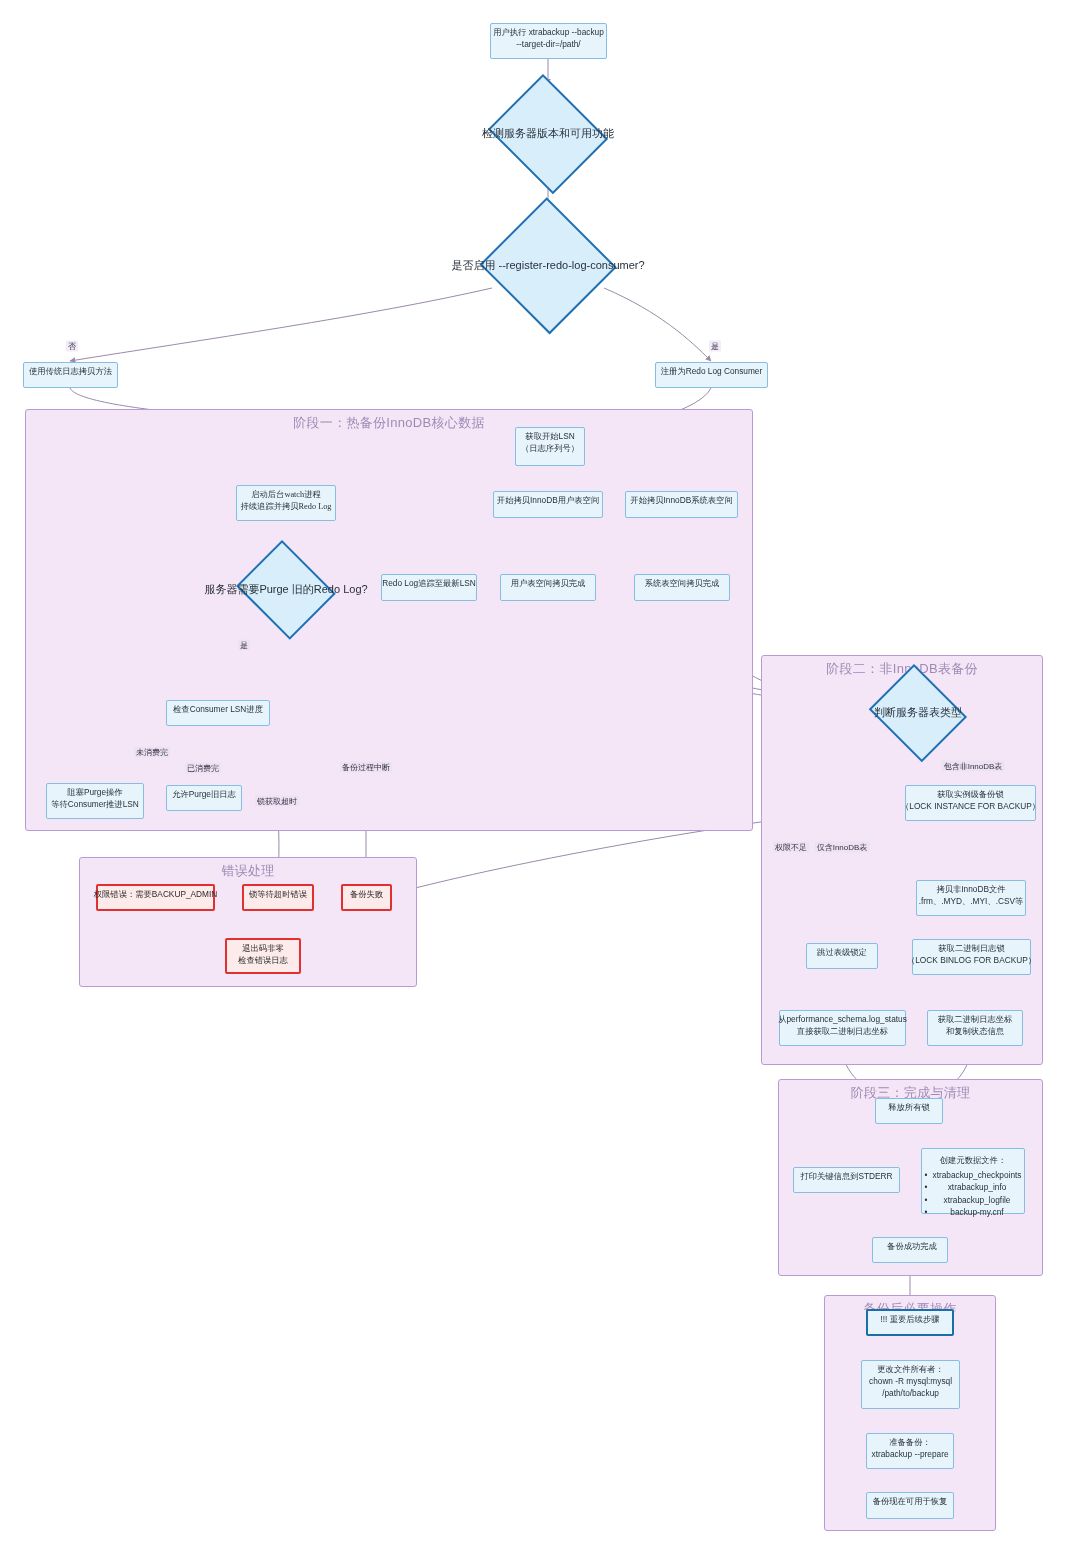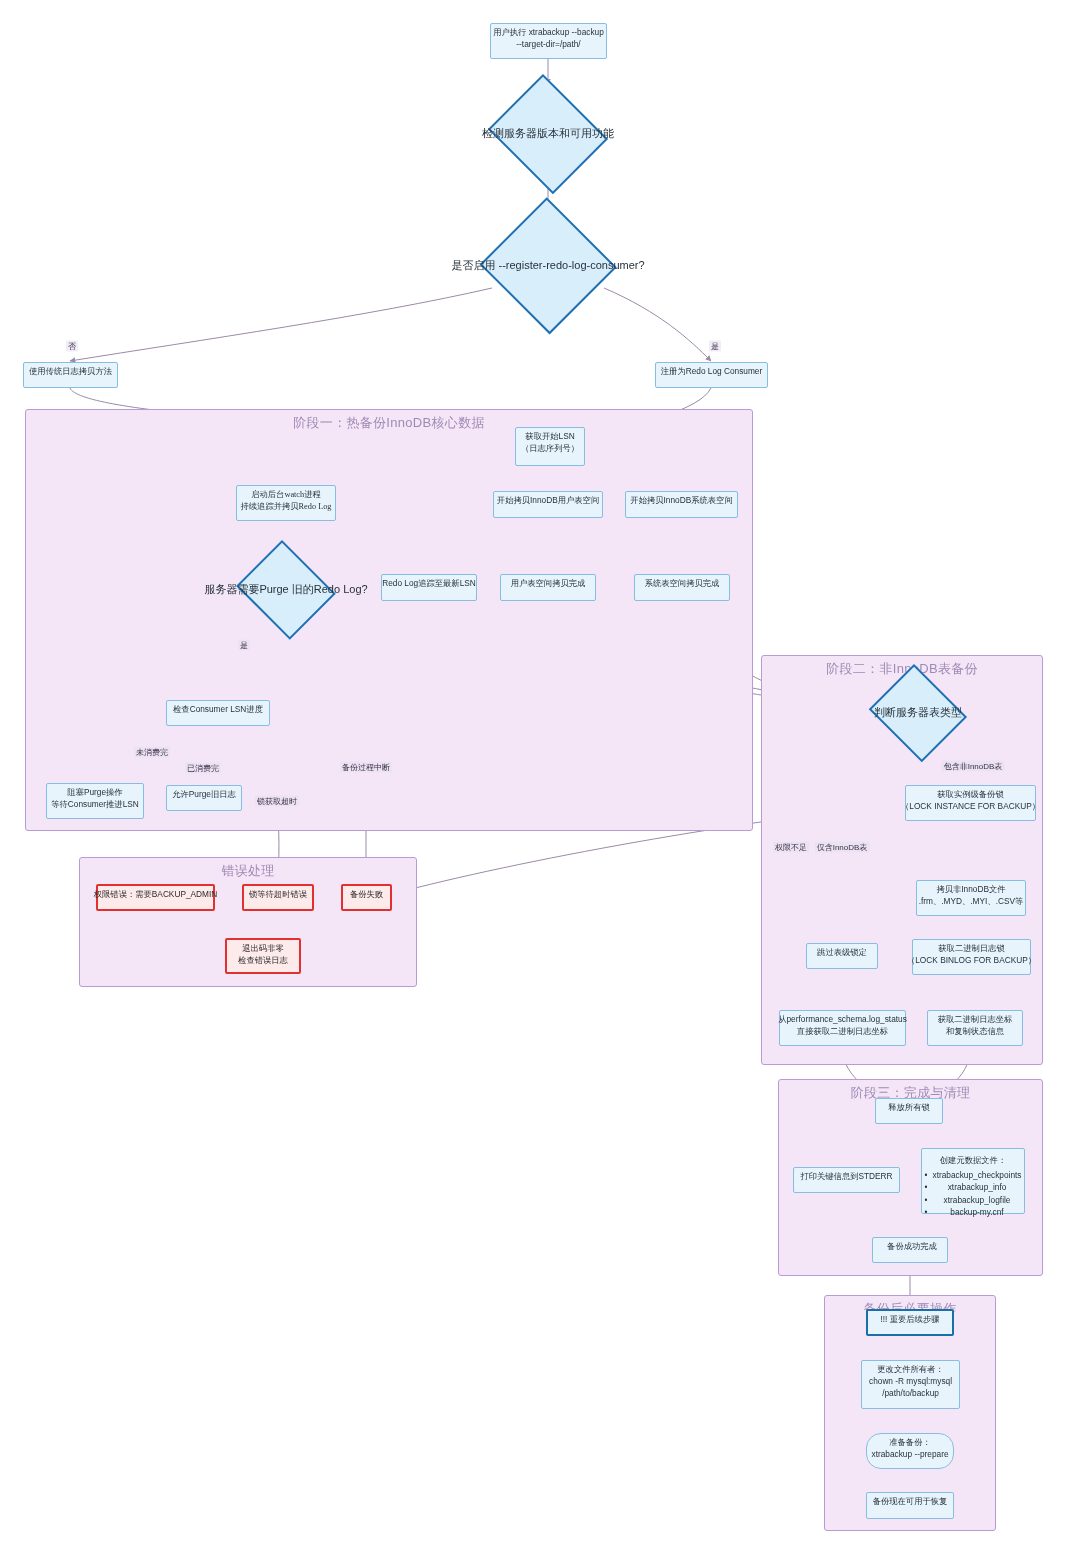--- a/index.html
+++ b/index.html
@@ -401,21 +401,21 @@
   <div class="node strong" style="left:866px; top:1309px; width:88px; height:27px;">
     <span class="ln">!!! 重要后续步骤</span>
   </div>
 
   <div class="node" style="left:861px; top:1360px; width:99px; height:49px;">
     <span class="ln">更改文件所有者：</span>
     <span class="ln">chown -R mysql:mysql</span>
     <span class="ln">/path/to/backup</span>
   </div>
 
-  <div class="node" style="left:866px; top:1433px; width:88px; height:36px;border-radius:15px;">
+  <div class="node" style="left:866px; top:1433px; width:88px; height:36px;">
     <span class="ln">准备备份：</span>
     <span class="ln">xtrabackup --prepare</span>
   </div>
 
   <div class="node" style="left:866px; top:1492px; width:88px; height:27px;">
     <span class="ln">备份现在可用于恢复</span>
   </div>
 
   <div class="elabel onwhite" style="left:72px; top:346px;">否</div>
   <div class="elabel onwhite" style="left:715px; top:346px;">是</div>

